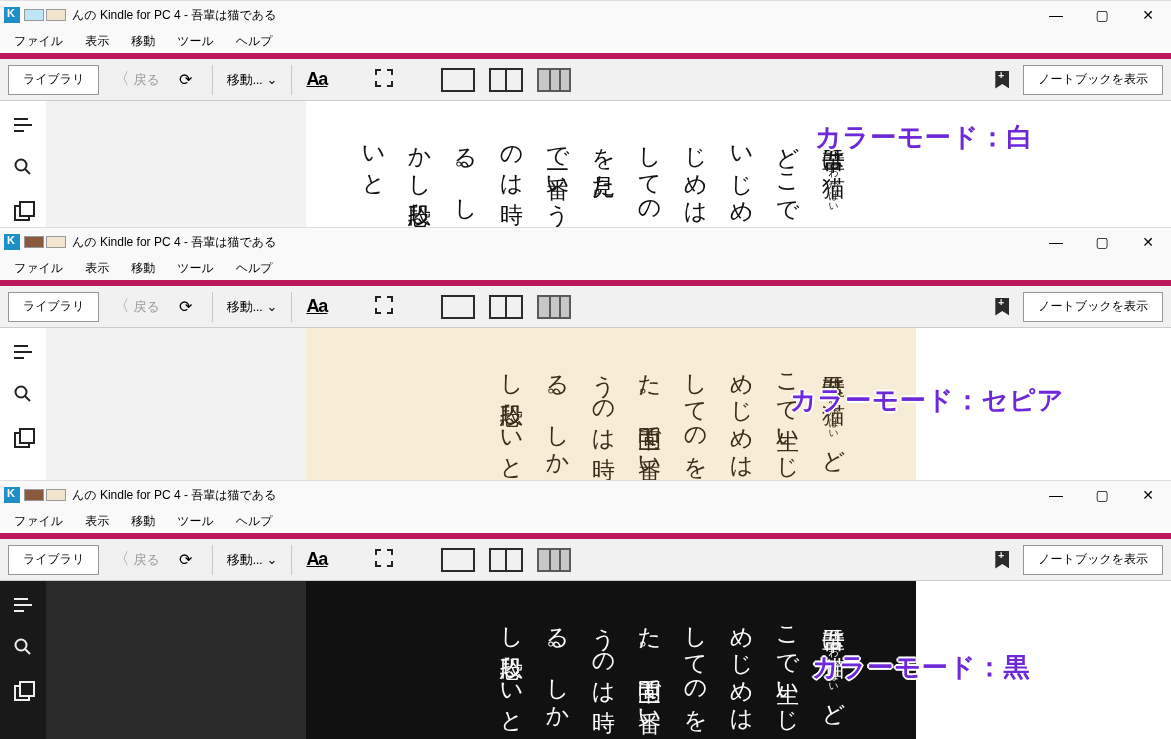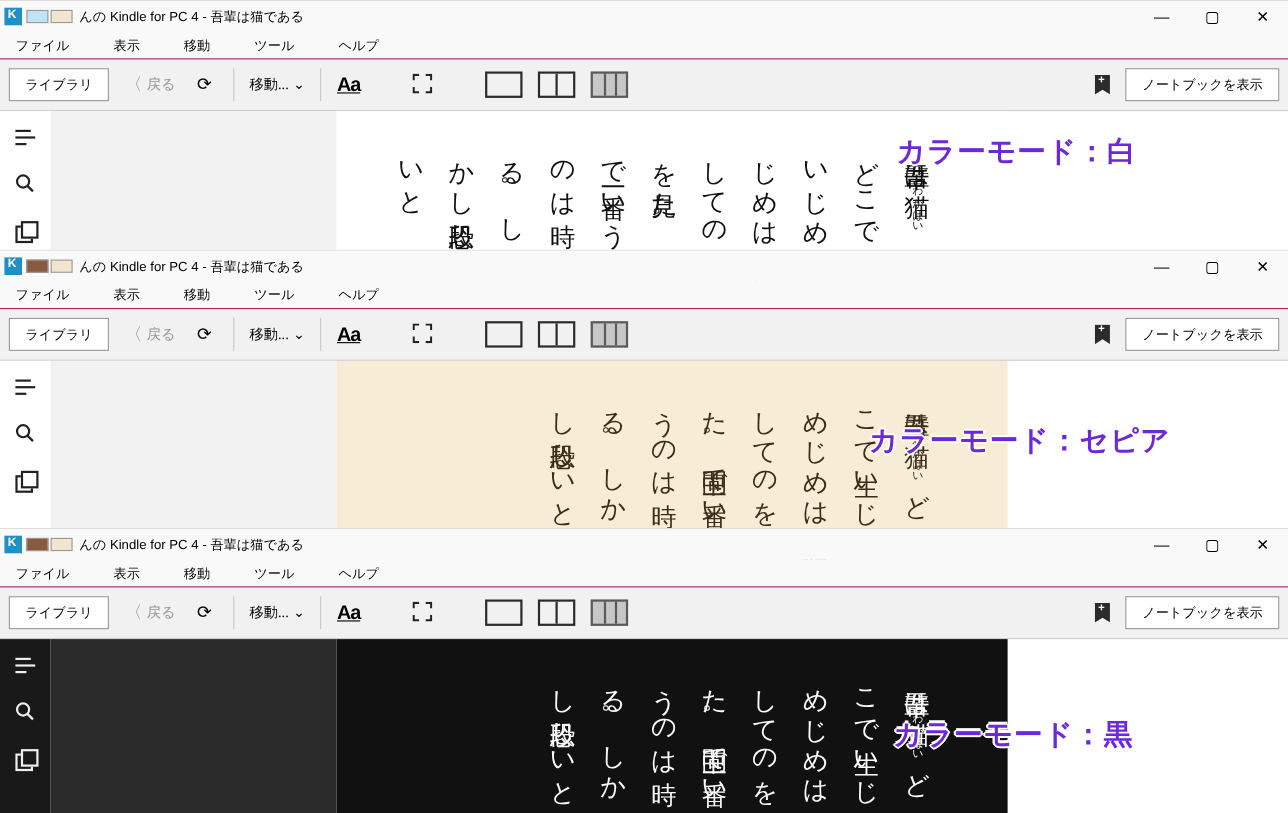--- a/index.html
+++ b/index.html
@@ -43,27 +43,27 @@
   .titlebar-text { flex:0 0 auto; font-size:12px; }
   .titlebar-spacer{flex:1;}
   .win-controls { display:flex; }
   .win-btn {
     width:46px;height:28px;display:flex;align-items:center;justify-content:center;
     font-size:14px;
   }
   
   .menubar {
     height:24px;display:flex;align-items:center;
-    padding:0 4px;gap:20px;background:#f9f9f9;
+    padding:0 4px;gap:2px;background:#f9f9f9;
   }
   .menu-item{padding:2px 10px;font-size:12px;}
   
   .toolbar{
     height:48px;display:flex;align-items:center;
-    background:#f1f1f1;border-top:1px solid #be185d;border-bottom:1px solid #ccc;
+    background:#f1f1f1;border-top:6px solid #be185d;border-bottom:1px solid #ccc;
     padding:0 8px;gap:14px;
   }
   .tb-btn{
     height:30px;padding:0 14px;display:flex;align-items:center;justify-content:center;
     background:#fff;border:1px solid #979797;font-size:12px;
   }
   .tb-back{display:flex;align-items:center;gap:4px;color:#999;font-size:13px;}
   .tb-back .chev{font-size:16px;color:#999;}
   .tb-refresh{width:24px;height:24px;display:flex;align-items:center;justify-content:center;font-size:16px;}
   .sep{width:1px;height:30px;background:#c8c8c8;}

